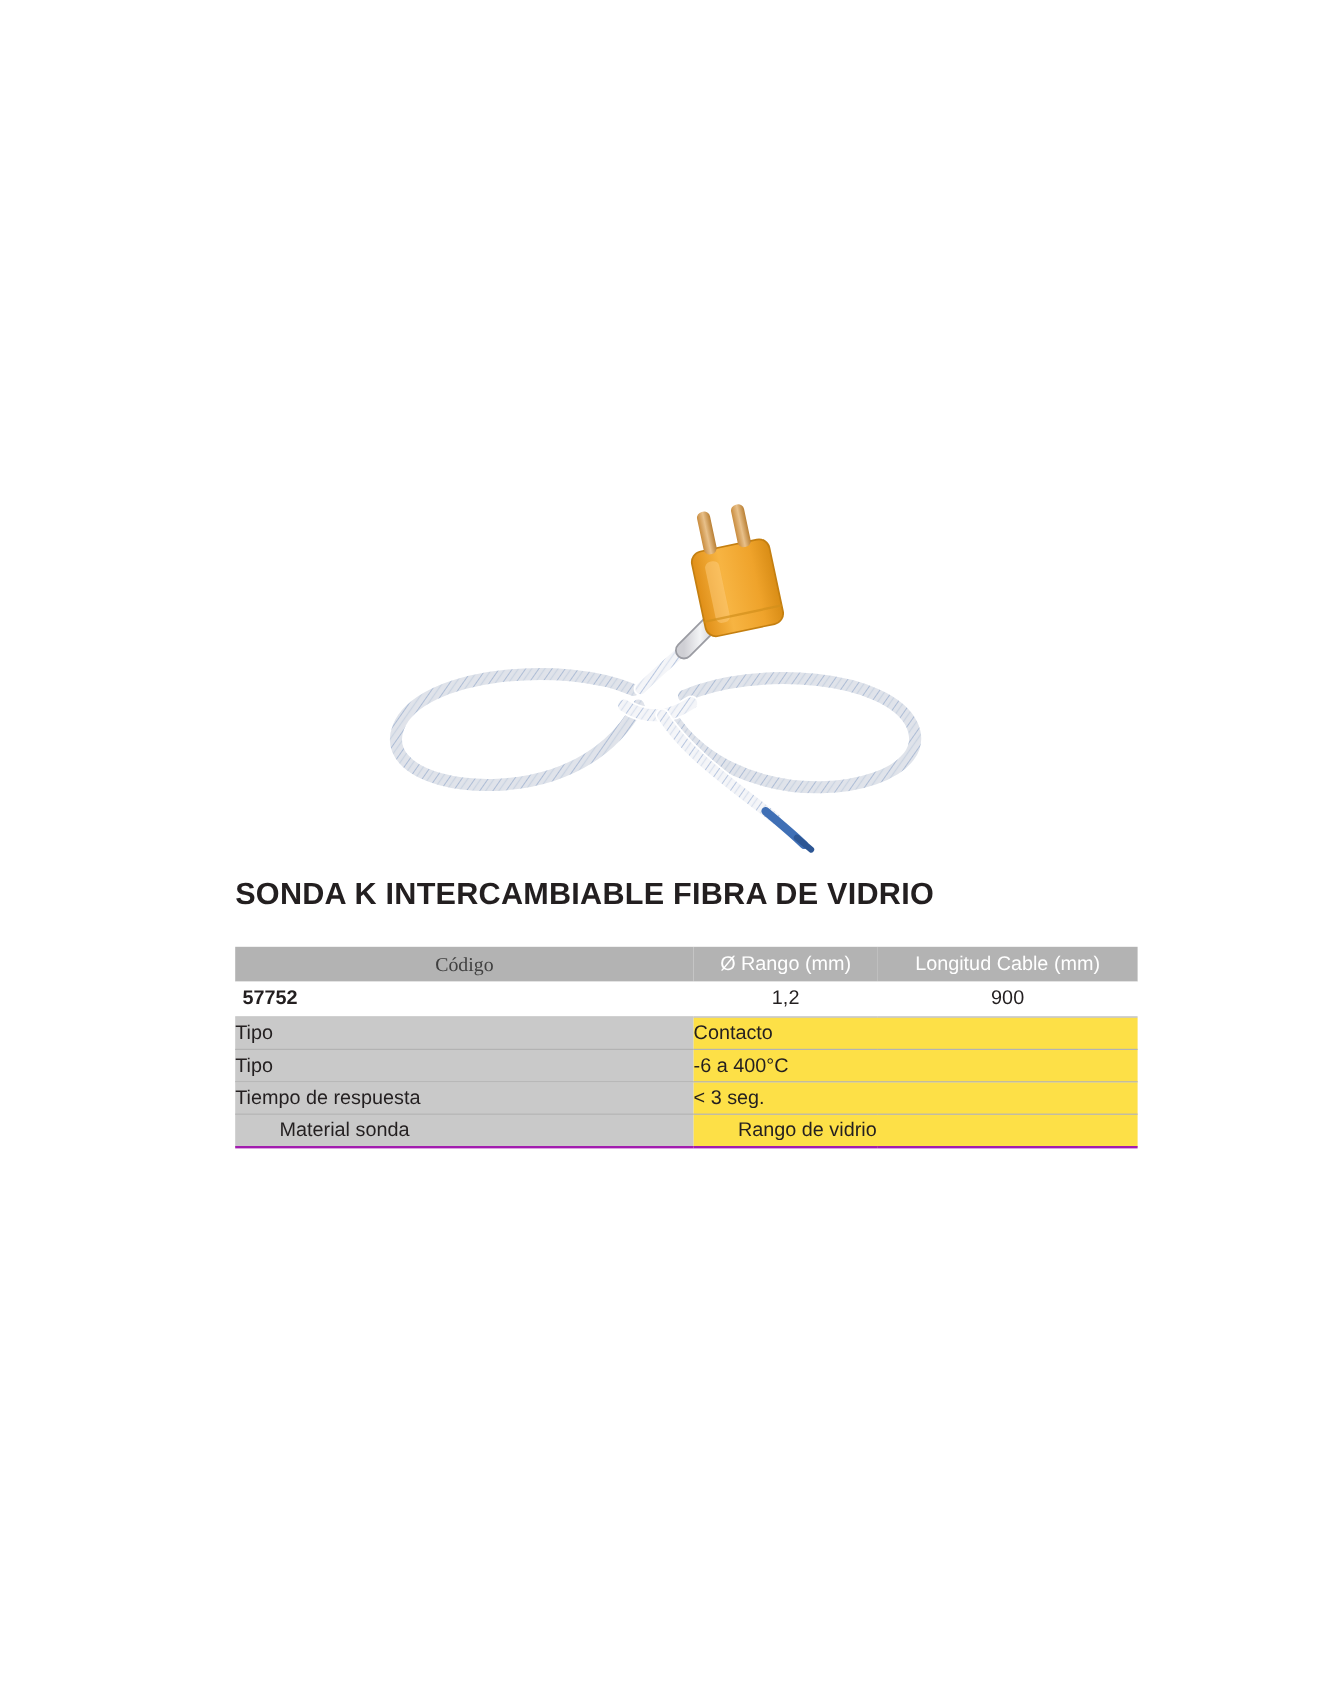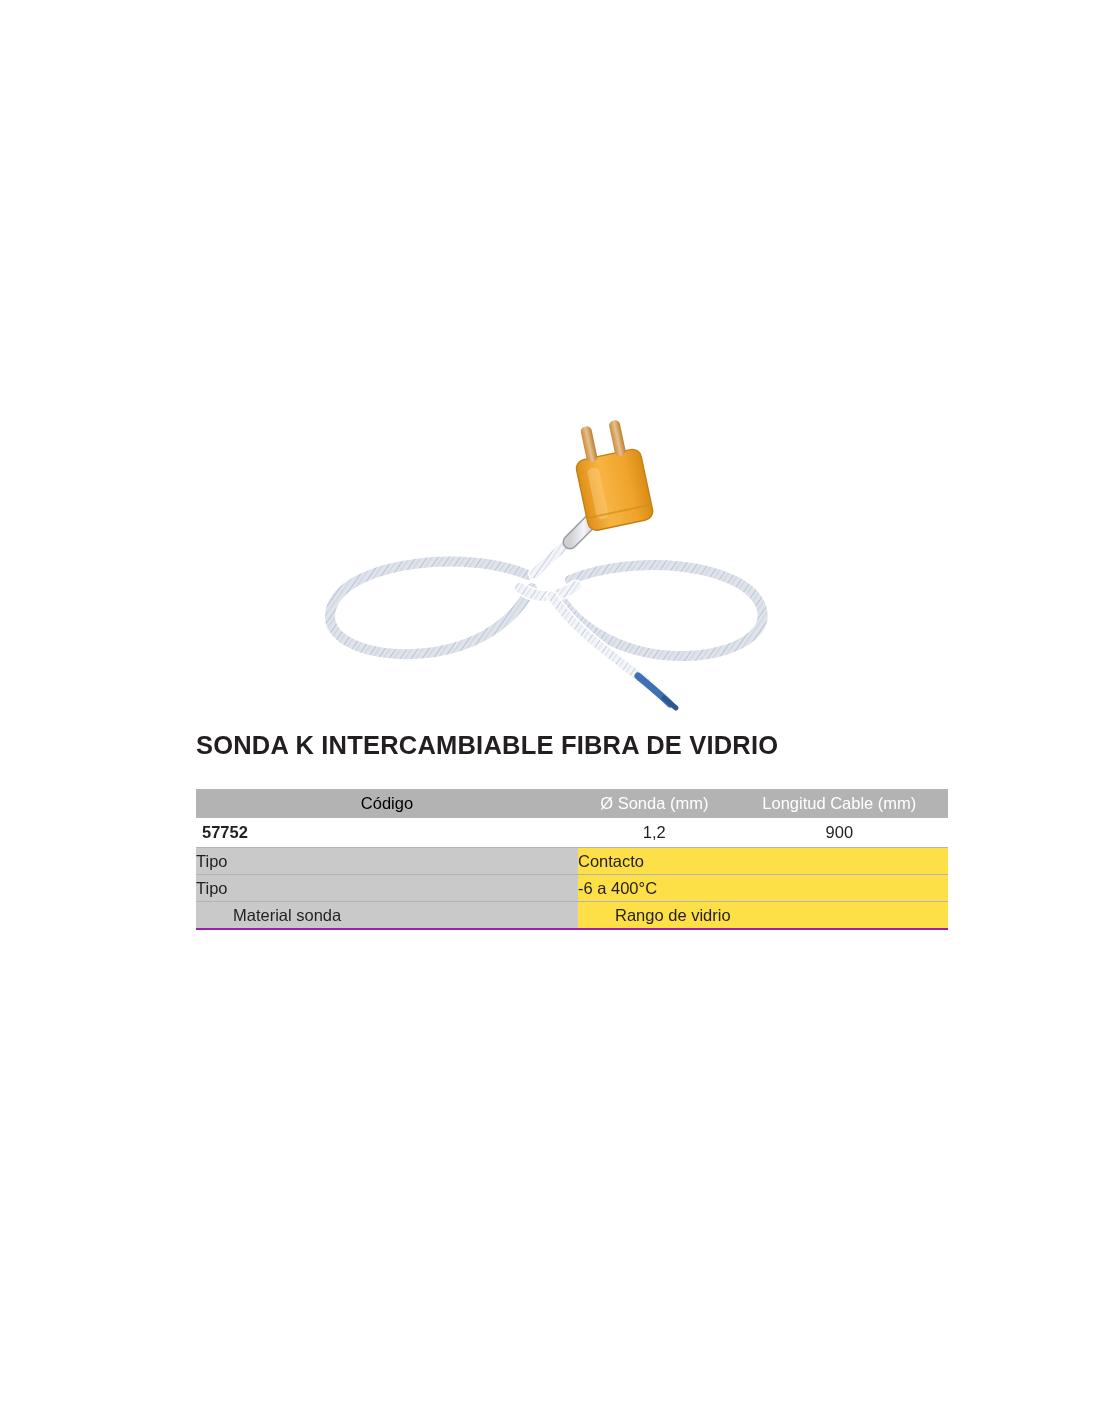--- a/index.html
+++ b/index.html
@@ -59,21 +59,22 @@
   .head-row td {
     background: #b3b3b3;
     color: #ffffff;
     height: 29px;
     text-align: center;
     font-weight: normal;
     font-size: 16.5px;
     vertical-align: middle;
   }
   .head-row td.head-code {
-    color: #000000;
+    color: #404040;
+    font-family: Liberation Serif, serif;
   }
 
   .code-row td {
     height: 29px;
     vertical-align: middle;
     text-align: center;
     background: #ffffff;
     border-bottom: 1px solid #b3b3b3;
     margin-top: 30px;
   }
@@ -172,34 +173,38 @@
     </g>
   </svg>
 </div>
 
 <div class="product-title">SONDA K INTERCAMBIABLE FIBRA DE VIDRIO</div>
 
 <table class="spec-table">
   <tbody>
     <tr class="head-row">
       <td class="head-code">Código</td>
-      <td>Ø Sonda (mm)</td>
+      <td>Ø Rango (mm)</td>
       <td>Longitud Cable (mm)</td>
     </tr>
     <tr class="code-row">
       <td class="code-value">57752</td>
       <td>1,2</td>
       <td>900</td>
     </tr>
     <tr class="attr-row">
       <td class="attr-label">Tipo</td>
       <td class="attr-value" colspan="2">Contacto</td>
     </tr>
     <tr class="attr-row">
       <td class="attr-label">Tipo</td>
       <td class="attr-value" colspan="2">-6 a 400°C</td>
     </tr>
+    <tr class="attr-row">
+      <td class="attr-label">Tiempo de respuesta</td>
+      <td class="attr-value" colspan="2">&lt; 3 seg.</td>
+    </tr>
     <tr class="attr-row last-row">
       <td class="attr-label">Material sonda</td>
       <td class="attr-value" colspan="2">Rango de vidrio</td>
     </tr>
   </tbody>
 </table>
 
 </body></html>

